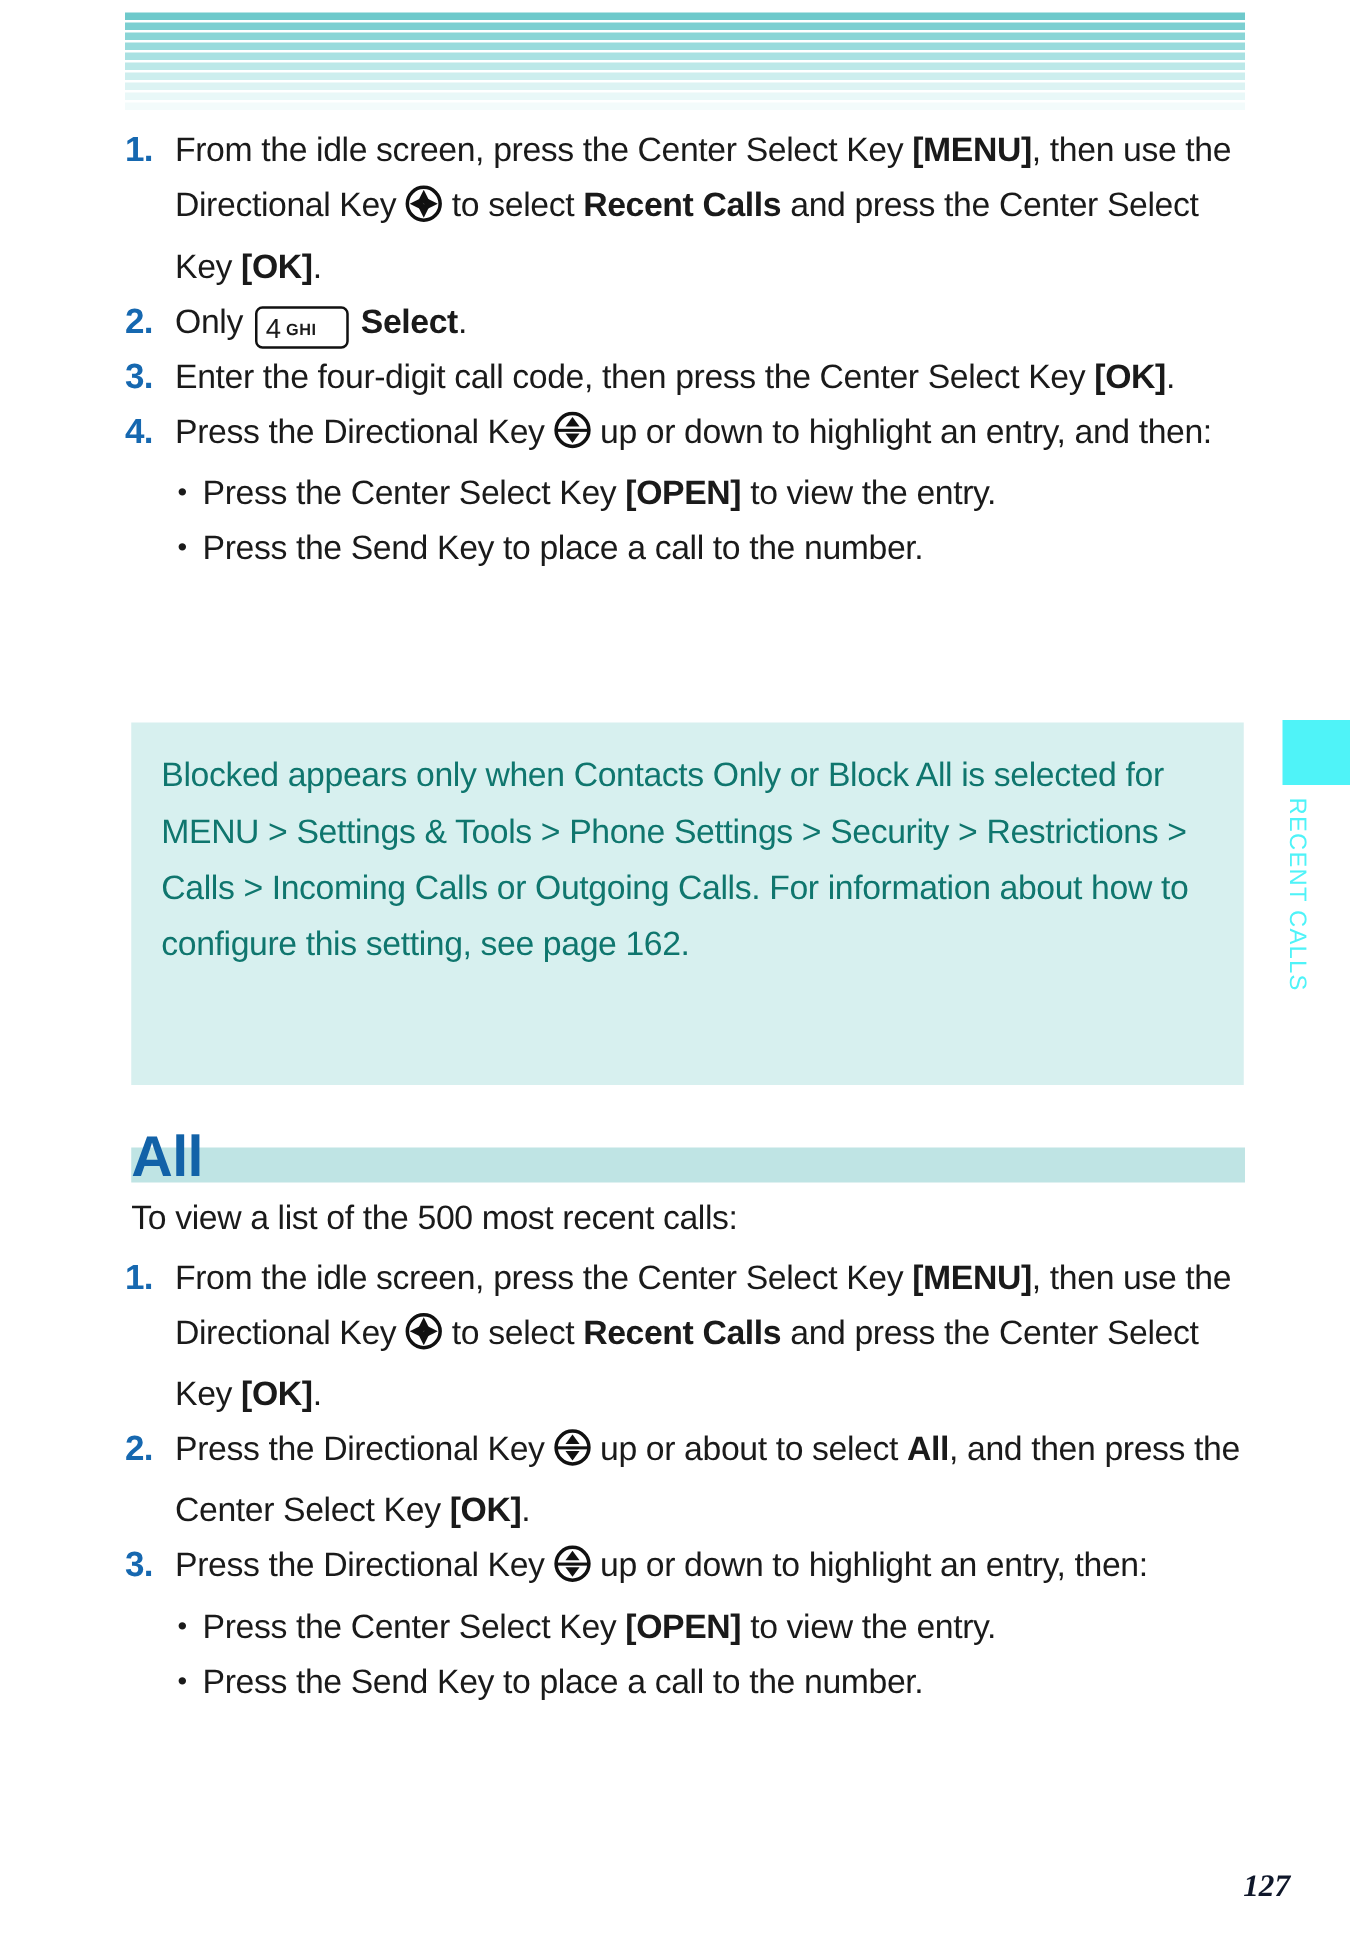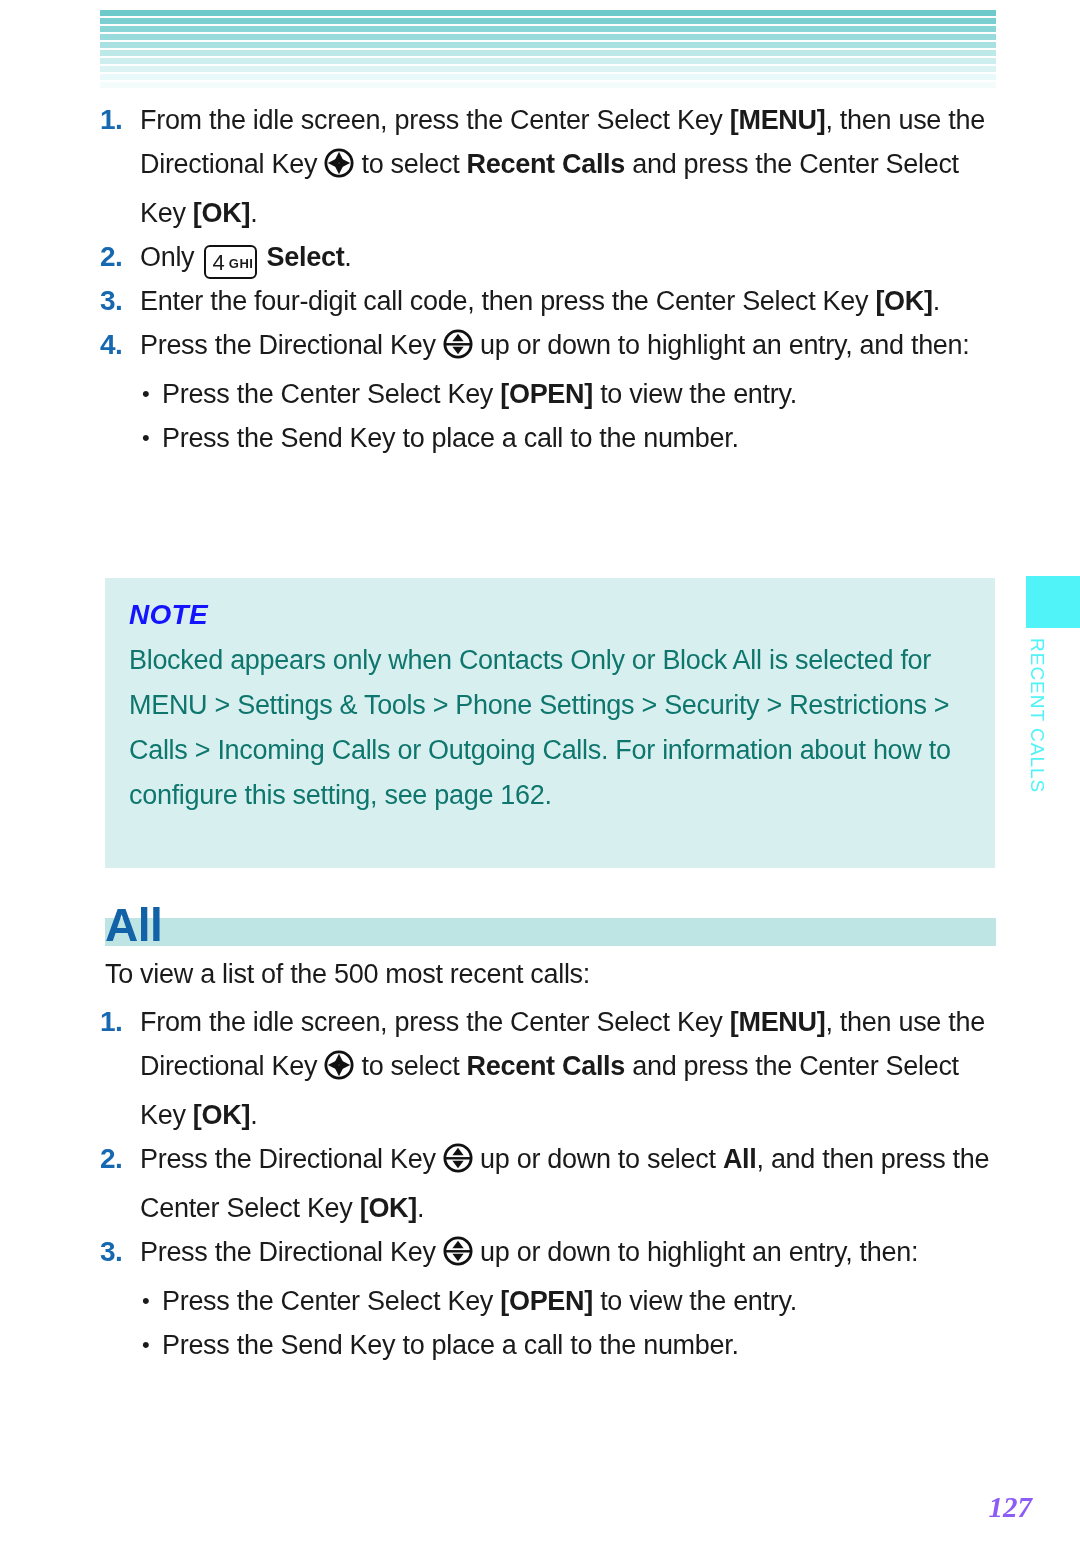--- a/index.html
+++ b/index.html
@@ -80,21 +80,21 @@
   
   .icon-inline {
     display: inline-block;
     vertical-align: -5px;
   }
   .keycap {
     display: inline-block;
     vertical-align: -4px;
     border: 2.5px solid #111;
     border-radius: 6px;
-    padding: 1px 2px 2px 7px;
+    padding: 1px 24px 2px 7px;
     line-height: 1;
     white-space: nowrap;
     margin: 0 2px;
   }
   .keycap .kc-num {
     font-size: 22px;
     font-weight: normal;
     letter-spacing: 0;
   }
   .keycap .kc-sub {
@@ -189,22 +189,22 @@
     width: 900px;
   }
 
   
   #page-number {
     position: absolute;
     right: 48px; bottom: 42px;
     font-family: "Liberation Serif", serif;
     font-style: italic;
     font-weight: bold;
-    font-size: 29px;
-    color: #8b5cf6;
+    font-size: 25px;
+    color: #0f172a;
   }
 </style>
 </head>
 <body>
 
 <div id="header-stripes">
     <div class="stripe" style="background: rgb(110, 201, 203);"></div>
     <div class="stripe" style="background: rgb(124, 207, 209);"></div>
     <div class="stripe" style="background: rgb(138, 213, 214);"></div>
     <div class="stripe" style="background: rgb(153, 219, 220);"></div>
@@ -252,21 +252,20 @@
         <span><span>Press the Center Select Key </span><span class="b">[OPEN]</span><span> to view the entry.</span></span>
       </li>
       <li class="bullet-item">
         <span class="bullet-dot">•</span>
         <span><span>Press the Send Key to place a call to the number.</span></span>
       </li>
     </ul>
 </div>
 
 <div id="note-box" style="background: rgb(215, 240, 239);">
-  <div id="note-title" style="color: rgb(20, 20, 255);">NOTE</div>
   <div id="note-text">Blocked appears only when Contacts Only or Block All is selected for MENU &gt; Settings &amp; Tools &gt; Phone Settings &gt; Security &gt; Restrictions &gt; Calls &gt; Incoming Calls or Outgoing Calls. For information about how to configure this setting, see page 162.</div>
 </div>
 
 <div id="side-tab">
   <div id="side-tab-block" style="background: rgb(79, 243, 248);"></div>
   <div id="side-tab-label" style="color: rgb(79, 243, 248);">RECENT CALLS</div>
 </div>
 
 <div id="section-all">
   <div id="section-all-bar" style="background: rgb(191, 228, 228);"></div>
@@ -286,21 +285,21 @@
               <path d="M28 16 L19 20.5 L16 16 L19 11.5 Z" fill="#111"></path>
             </svg></span><span> to select </span><span class="b">Recent Calls</span><span> and press the Center Select Key </span><span class="b">[OK]</span><span>.</span></div>
       </div>
       <div class="step">
         <div class="step-num" style="color: rgb(22, 104, 176);">2.</div>
         <div class="step-body"><span>Press the Directional Key </span><span class="icon-inline"><svg width="30" height="30" viewBox="0 0 32 32">
               <circle cx="16" cy="16" r="14" fill="none" stroke="#111" stroke-width="3"></circle>
               <path d="M16 5 L22 13 L10 13 Z" fill="#111"></path>
               <rect x="3" y="15" width="26" height="2.6" fill="#111"></rect>
               <path d="M16 27 L22 19 L10 19 Z" fill="#111"></path>
-            </svg></span><span> up or down to select </span><span class="b">All</span><span>, and then press the Center Select Key </span><span class="b">[OK]</span><span>.</span></div>
+            </svg></span><span> up or about to select </span><span class="b">All</span><span>, and then press the Center Select Key </span><span class="b">[OK]</span><span>.</span></div>
       </div>
       <div class="step">
         <div class="step-num" style="color: rgb(22, 104, 176);">3.</div>
         <div class="step-body"><span>Press the Directional Key </span><span class="icon-inline"><svg width="30" height="30" viewBox="0 0 32 32">
               <circle cx="16" cy="16" r="14" fill="none" stroke="#111" stroke-width="3"></circle>
               <path d="M16 5 L22 13 L10 13 Z" fill="#111"></path>
               <rect x="3" y="15" width="26" height="2.6" fill="#111"></rect>
               <path d="M16 27 L22 19 L10 19 Z" fill="#111"></path>
             </svg></span><span> up or down to highlight an entry, then:</span></div>
       </div>

